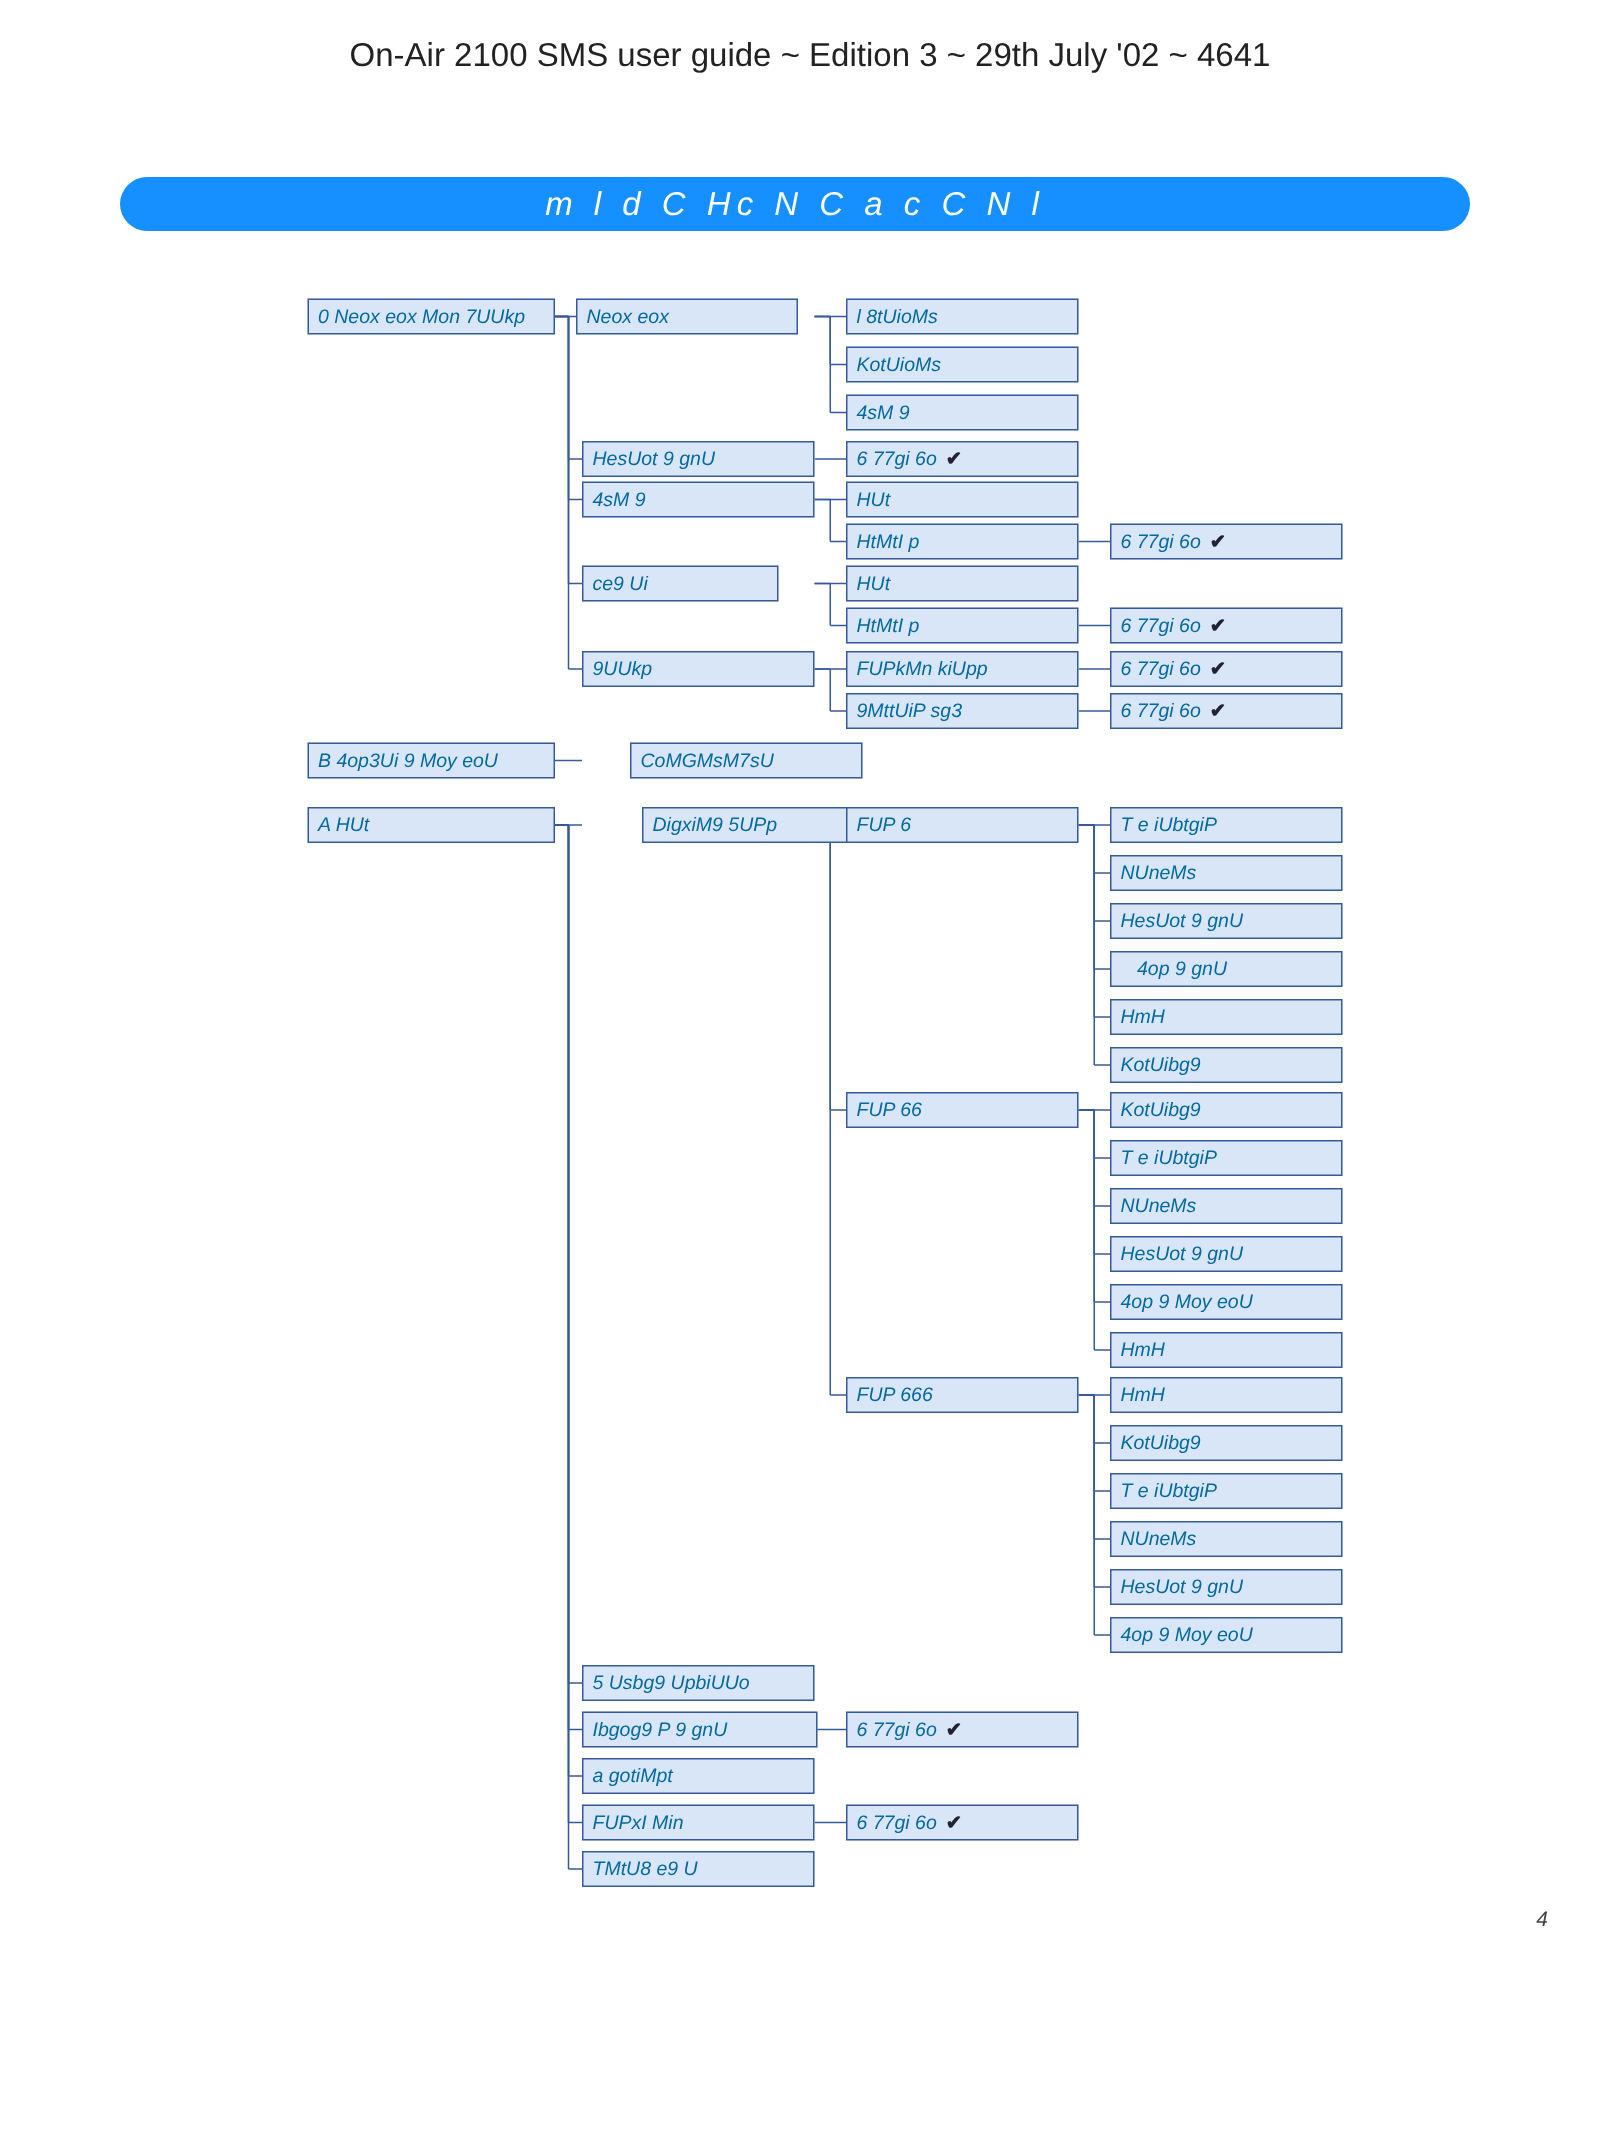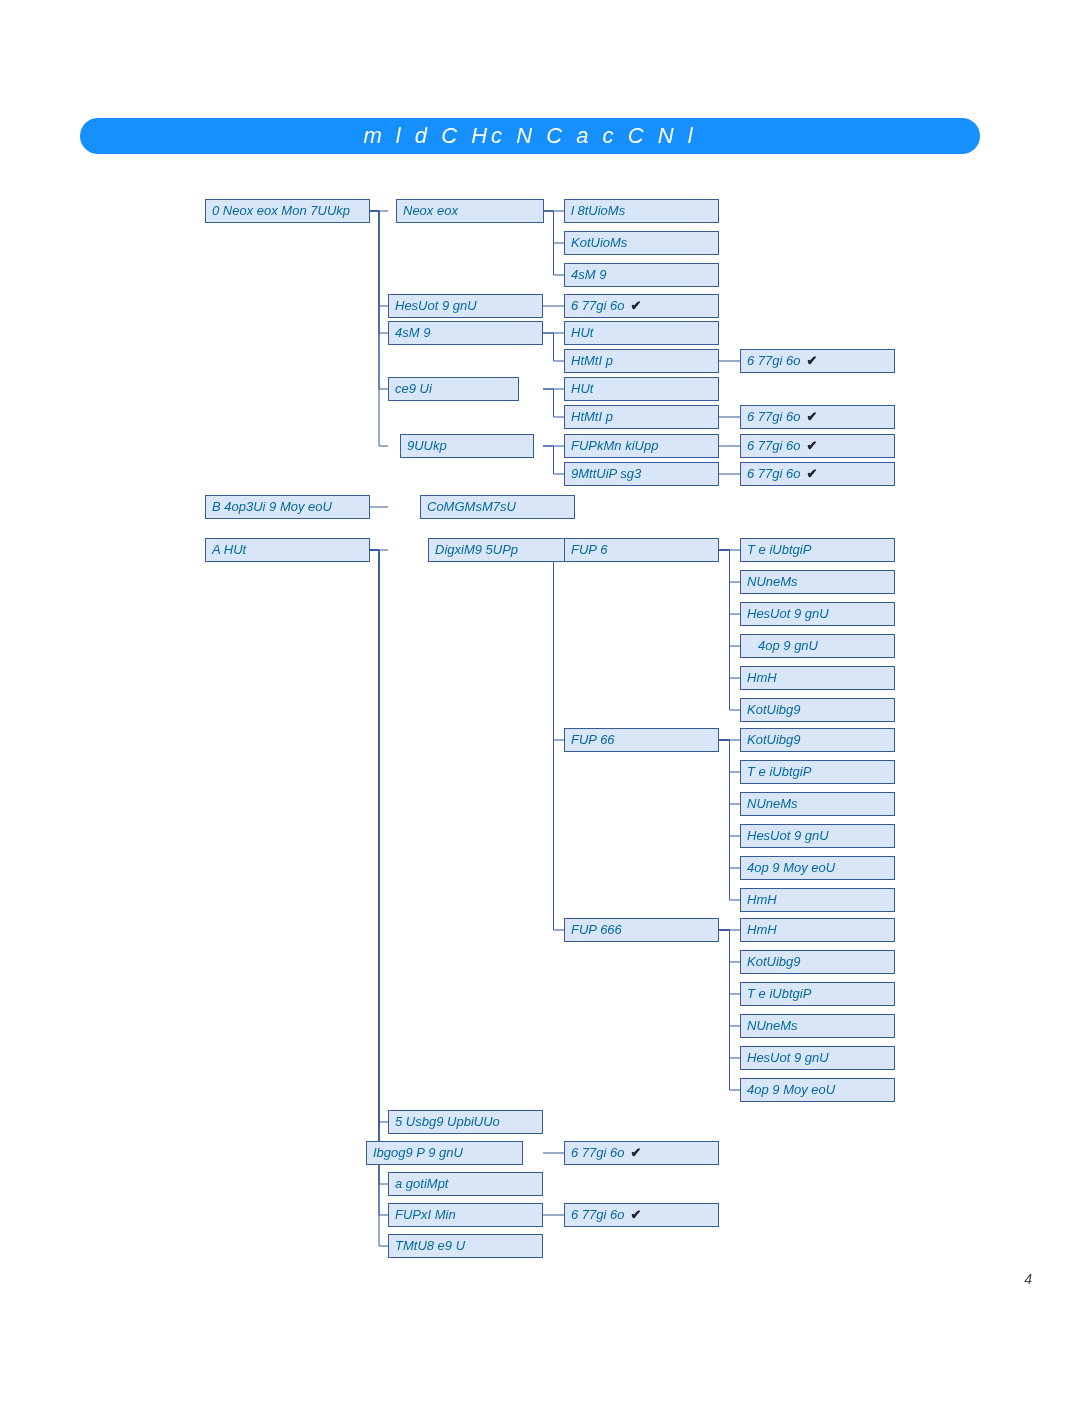--- a/index.html
+++ b/index.html
@@ -9,20 +9,21 @@
   .node{position:absolute;background:#d9e6f7;border:1px solid #375a99;height:24px;box-sizing:border-box;padding:0 6px;font-style:italic;font-size:13px;line-height:22px;white-space:nowrap;overflow:hidden;color:#0369a1}
   .check::after{content:"✔";margin-left:6px;font-style:normal;font-weight:bold;color:#223}
   #pagenum{position:absolute;font-style:italic;font-size:14px;color:#444}
   svg.conn{position:absolute;left:0;top:0;width:1080px;height:1422px;pointer-events:none}
   svg.conn line{stroke:#375a99;stroke-width:1}
 </style>
 </head>
 <body>
 
 <div id="page">
+  <div id="header-title" style="top:24px">On-Air 2100 SMS user guide ~ Edition 3 ~ 29th July '02 ~ 4641</div>
   <div id="banner" style="left:80px;top:118px;width:900px;height:36px">m l d C   Hc N C a c C N l</div>
   <svg class="conn" id="connectors">
       <line x1="370" y1="211" x2="388" y2="211"></line>
       <line x1="543" y1="211" x2="564" y2="211"></line>
       <line x1="543" y1="211" x2="553.5" y2="211"></line>
       <line x1="553.5" y1="211" x2="553.5" y2="243"></line>
       <line x1="553.5" y1="243" x2="564" y2="243"></line>
       <line x1="543" y1="211" x2="553.5" y2="211"></line>
       <line x1="553.5" y1="211" x2="553.5" y2="275"></line>
       <line x1="553.5" y1="275" x2="564" y2="275"></line>
@@ -125,35 +126,35 @@
       <line x1="370" y1="550" x2="379" y2="550"></line>
       <line x1="379" y1="550" x2="379" y2="1215"></line>
       <line x1="379" y1="1215" x2="388" y2="1215"></line>
       <line x1="543" y1="1215" x2="564" y2="1215"></line>
       <line x1="370" y1="550" x2="379" y2="550"></line>
       <line x1="379" y1="550" x2="379" y2="1246"></line>
       <line x1="379" y1="1246" x2="388" y2="1246"></line>
     </svg>
   <div id="nodes">
       <div class="node" style="left: 205px; top: 199px; width: 165px;">0 Neox eox Mon 7UUkp</div>
-      <div class="node" style="left: 396px; top: 199px; width: 148px;">Neox eox</div>
+      <div class="node" style="left: 384px; top: 199px; width: 148px;">Neox eox</div>
       <div class="node" style="left: 564px; top: 199px; width: 155px;">l 8tUioMs</div>
       <div class="node" style="left: 564px; top: 231px; width: 155px;">KotUioMs</div>
       <div class="node" style="left: 564px; top: 263px; width: 155px;">4sM 9</div>
       <div class="node" style="left: 388px; top: 294px; width: 155px;">HesUot 9 gnU</div>
       <div class="node check" style="left: 564px; top: 294px; width: 155px;">6 77gi 6o</div>
       <div class="node" style="left: 388px; top: 321px; width: 155px;">4sM 9</div>
       <div class="node" style="left: 564px; top: 321px; width: 155px;">HUt</div>
       <div class="node" style="left: 564px; top: 349px; width: 155px;">HtMtI p</div>
       <div class="node check" style="left: 740px; top: 349px; width: 155px;">6 77gi 6o</div>
       <div class="node" style="left: 388px; top: 377px; width: 131px;">ce9 Ui</div>
       <div class="node" style="left: 564px; top: 377px; width: 155px;">HUt</div>
       <div class="node" style="left: 564px; top: 405px; width: 155px;">HtMtI p</div>
       <div class="node check" style="left: 740px; top: 405px; width: 155px;">6 77gi 6o</div>
-      <div class="node" style="left: 400px; top: 434px; width: 134px;">9UUkp</div>
+      <div class="node" style="left: 388px; top: 434px; width: 155px;">9UUkp</div>
       <div class="node" style="left: 564px; top: 434px; width: 155px;">FUPkMn kiUpp</div>
       <div class="node check" style="left: 740px; top: 434px; width: 155px;">6 77gi 6o</div>
       <div class="node" style="left: 564px; top: 462px; width: 155px;">9MttUiP sg3</div>
       <div class="node check" style="left: 740px; top: 462px; width: 155px;">6 77gi 6o</div>
       <div class="node" style="left: 205px; top: 495px; width: 165px;">B 4op3Ui 9 Moy eoU</div>
       <div class="node" style="left: 388px; top: 495px; width: 155px; margin-left: 32px;">CoMGMsM7sU</div>
       <div class="node" style="left: 205px; top: 538px; width: 165px;">A HUt</div>
       <div class="node" style="left: 388px; top: 538px; width: 182px; margin-left: 40px;">DigxiM9 5UPp</div>
       <div class="node" style="left: 564px; top: 538px; width: 155px;">FUP 6</div>
       <div class="node" style="left: 740px; top: 538px; width: 155px;">T e iUbtgiP</div>
@@ -170,21 +171,21 @@
       <div class="node" style="left: 740px; top: 856px; width: 155px;">4op 9 Moy eoU</div>
       <div class="node" style="left: 740px; top: 888px; width: 155px;">HmH</div>
       <div class="node" style="left: 564px; top: 918px; width: 155px;">FUP 666</div>
       <div class="node" style="left: 740px; top: 918px; width: 155px;">HmH</div>
       <div class="node" style="left: 740px; top: 950px; width: 155px;">KotUibg9</div>
       <div class="node" style="left: 740px; top: 982px; width: 155px;">T e iUbtgiP</div>
       <div class="node" style="left: 740px; top: 1014px; width: 155px;">NUneMs</div>
       <div class="node" style="left: 740px; top: 1046px; width: 155px;">HesUot 9 gnU</div>
       <div class="node" style="left: 740px; top: 1078px; width: 155px;">4op 9 Moy eoU</div>
       <div class="node" style="left: 388px; top: 1110px; width: 155px;">5 Usbg9 UpbiUUo</div>
-      <div class="node" style="left: 366px; top: 1141px; width: 157px;">Ibgog9 P 9 gnU</div>
+      <div class="node" style="left: 388px; top: 1141px; width: 157px;">Ibgog9 P 9 gnU</div>
       <div class="node check" style="left: 564px; top: 1141px; width: 155px;">6 77gi 6o</div>
       <div class="node" style="left: 388px; top: 1172px; width: 155px;">a gotiMpt</div>
       <div class="node" style="left: 388px; top: 1203px; width: 155px;">FUPxI Min</div>
       <div class="node check" style="left: 564px; top: 1203px; width: 155px;">6 77gi 6o</div>
       <div class="node" style="left: 388px; top: 1234px; width: 155px;">TMtU8 e9 U</div>
     </div>
   <div id="pagenum" style="right:48px;bottom:135px">4</div>
 </div>
 
 </body></html>

